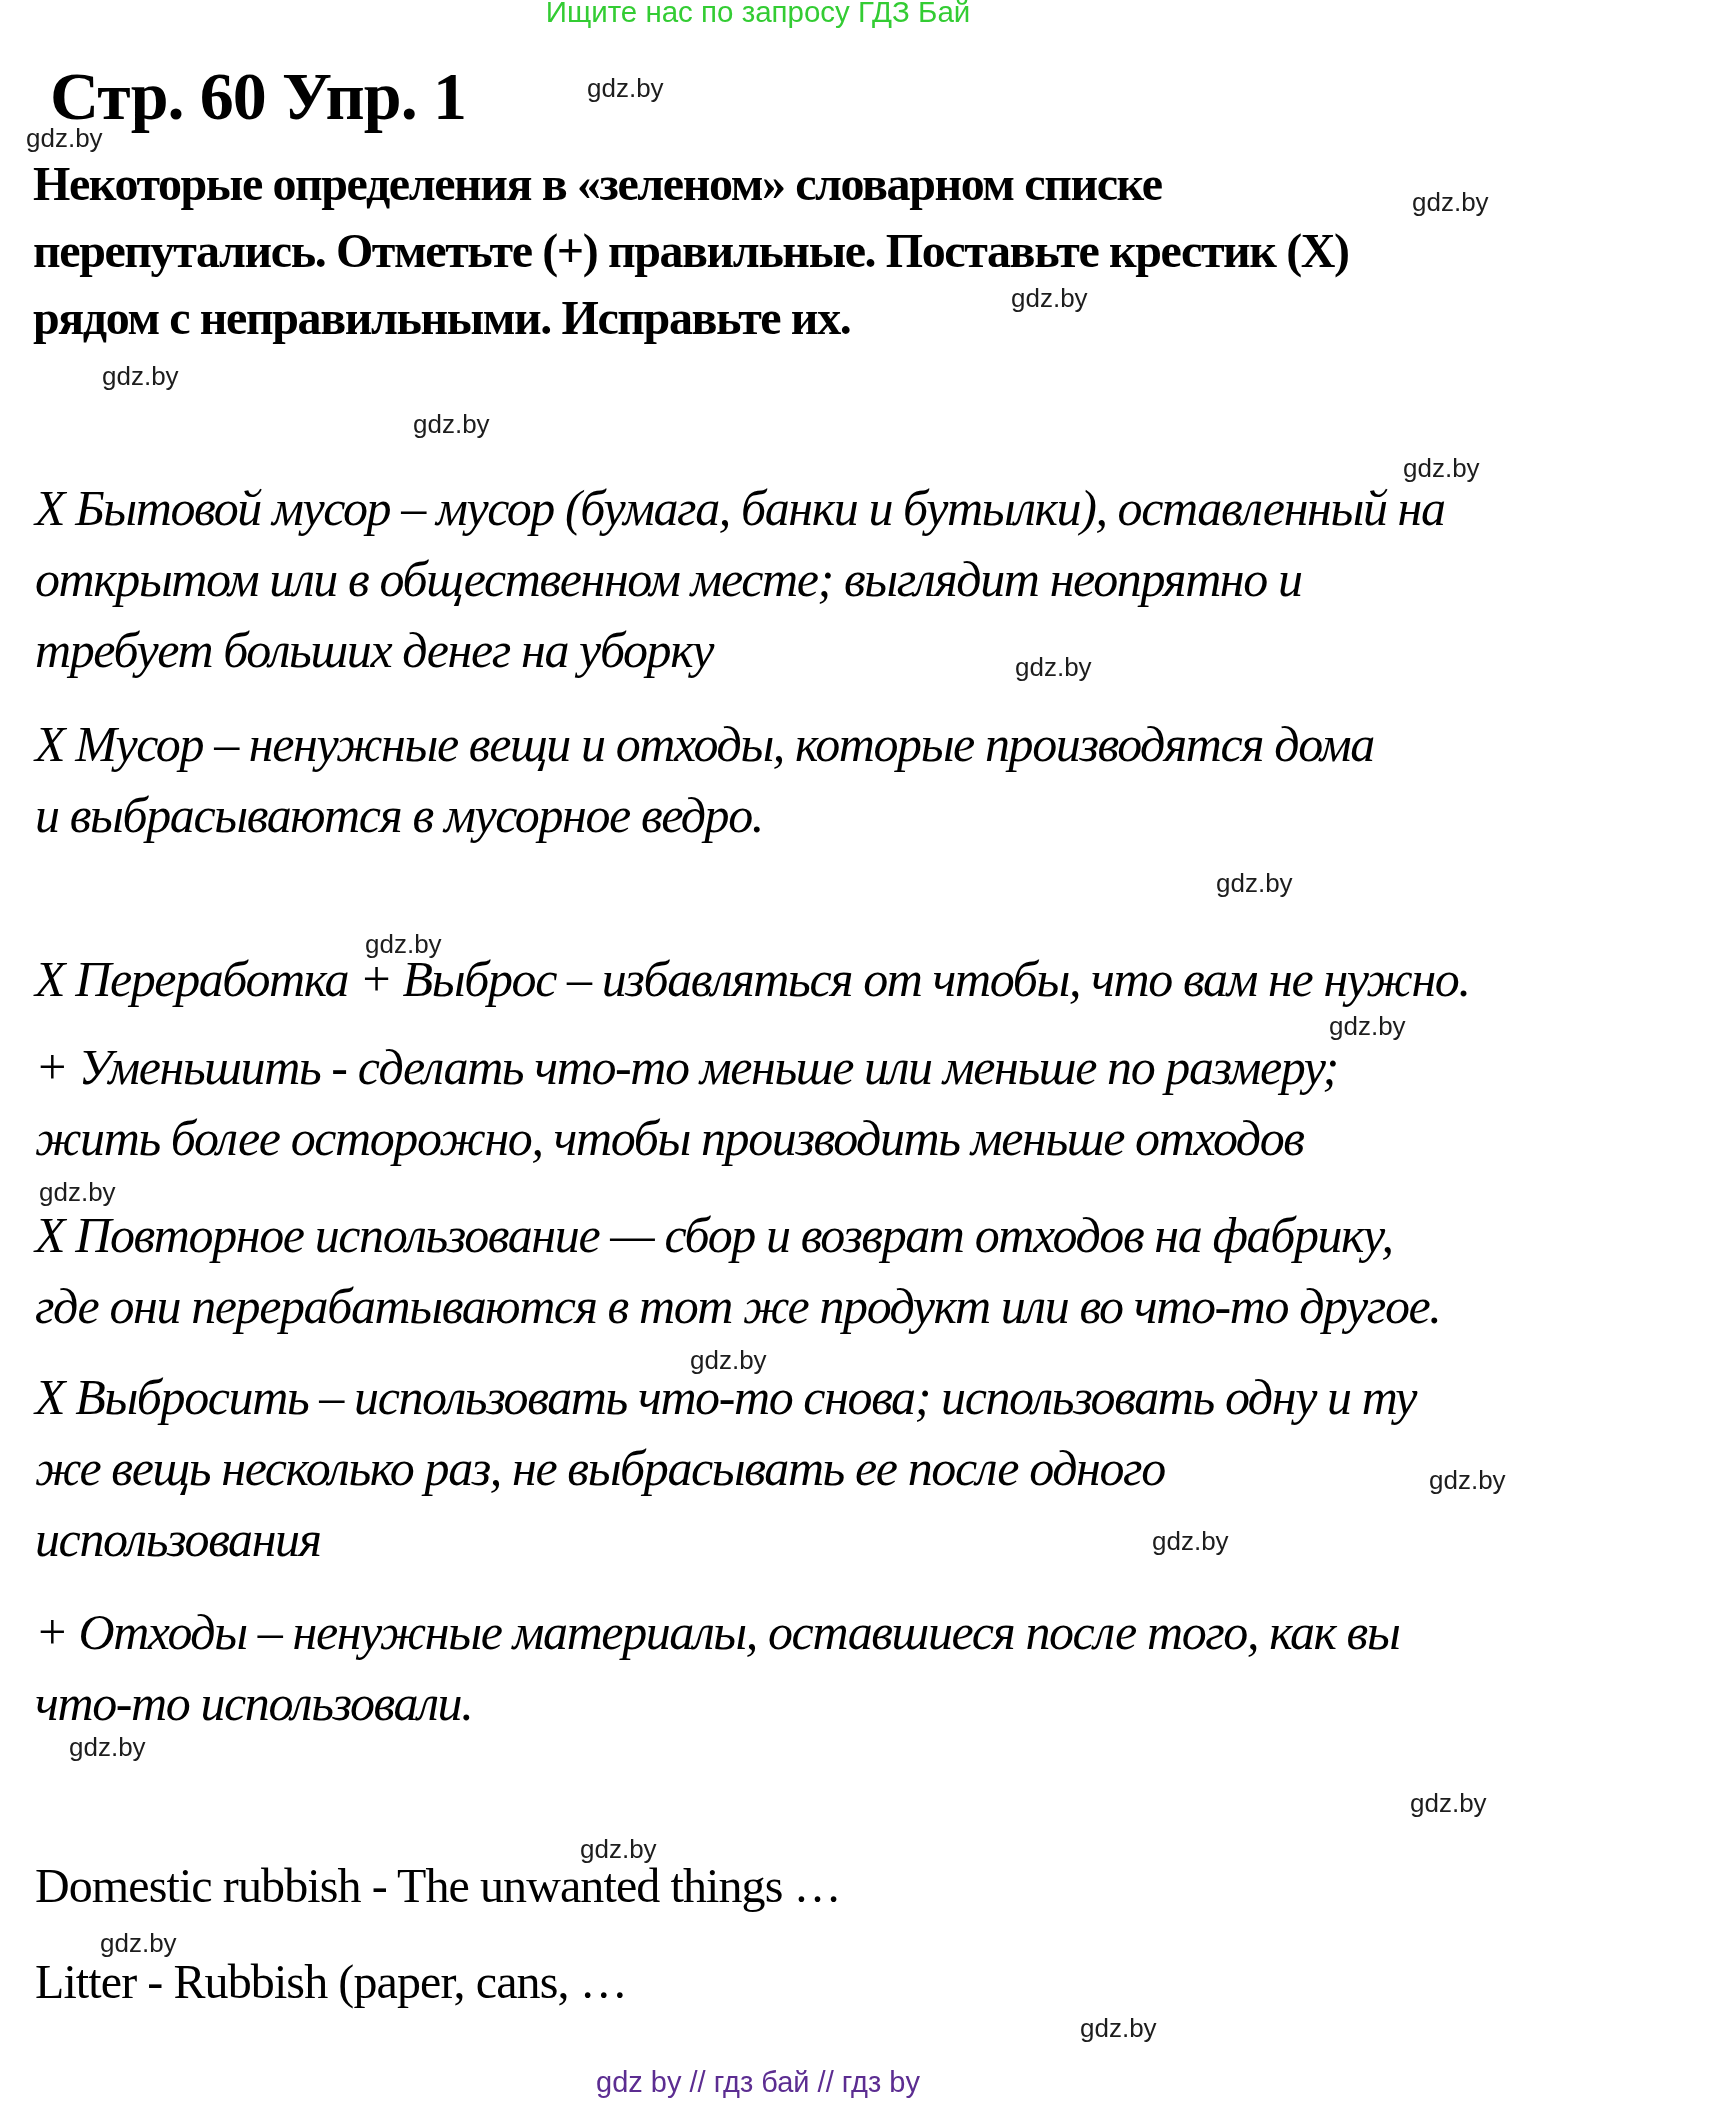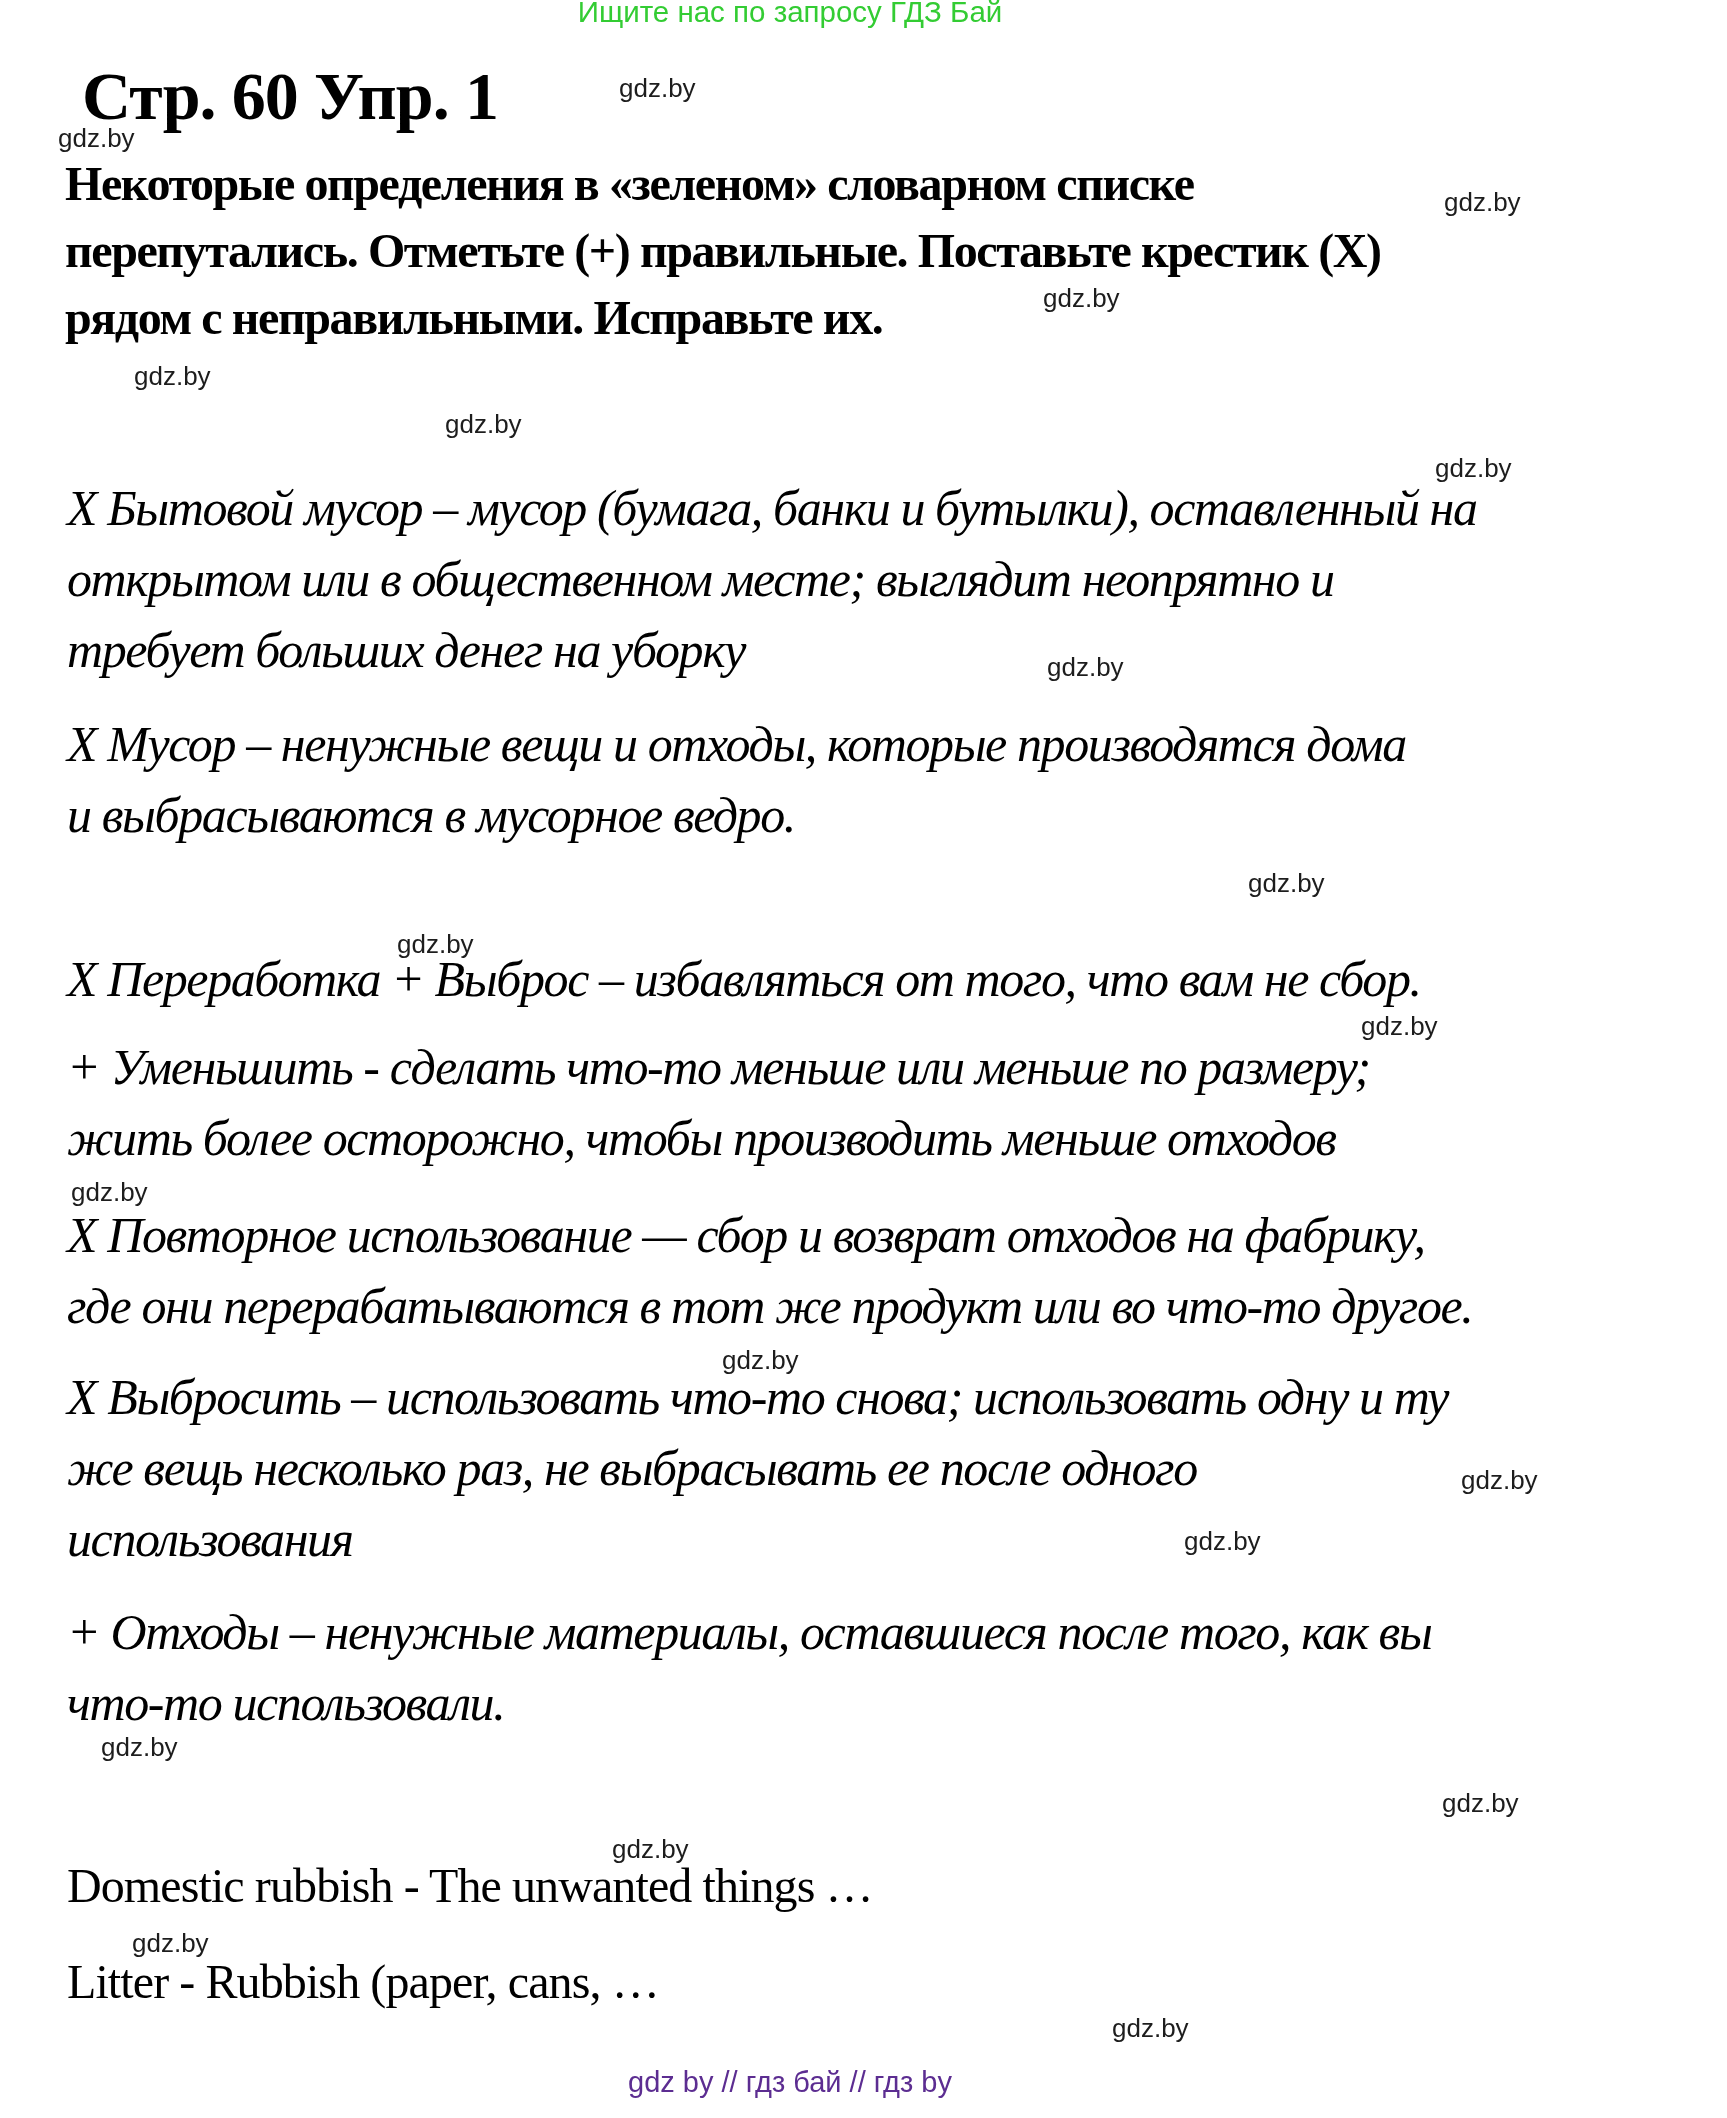--- a/index.html
+++ b/index.html
@@ -4,21 +4,20 @@
 <style>
   html, body { margin: 0; padding: 0; background: #ffffff; }
   .page {
     position: relative;
     width: 1516px;
     height: 2118px;
     background: #ffffff;
     overflow: hidden;
     font-family: "Liberation Serif", serif;
     color: #000000;
-    margin-left: 32px;
   }
   .banner {
     position: absolute;
     top: -5.5px; left: 0; right: 0;
     text-align: center;
     font-family: "Liberation Sans", sans-serif;
     font-size: 29.5px;
     font-weight: 500;
     color: #33cc33;
     white-space: nowrap;
@@ -101,21 +100,21 @@
     <div class="line">открытом или в общественном месте; выглядит неопрятно и</div>
     <div class="line">требует больших денег на уборку</div>
   </div>
 
   <div class="definition" style="top:709px">
     <div class="line">X Мусор – ненужные вещи и отходы, которые производятся дома</div>
     <div class="line">и выбрасываются в мусорное ведро.</div>
   </div>
 
   <div class="definition" style="top:944px">
-    <div class="line">X Переработка + Выброс – избавляться от того, что вам не сбор.</div>
+    <div class="line">X Переработка + Выброс – избавляться от чтобы, что вам не нужно.</div>
   </div>
 
   <div class="definition" style="top:1032px">
     <div class="line">+ Уменьшить - сделать что-то меньше или меньше по размеру;</div>
     <div class="line">жить более осторожно, чтобы производить меньше отходов</div>
   </div>
 
   <div class="definition" style="top:1200px">
     <div class="line">X Повторное использование — сбор и возврат отходов на фабрику,</div>
     <div class="line">где они перерабатываются в тот же продукт или во что-то другое.</div>

